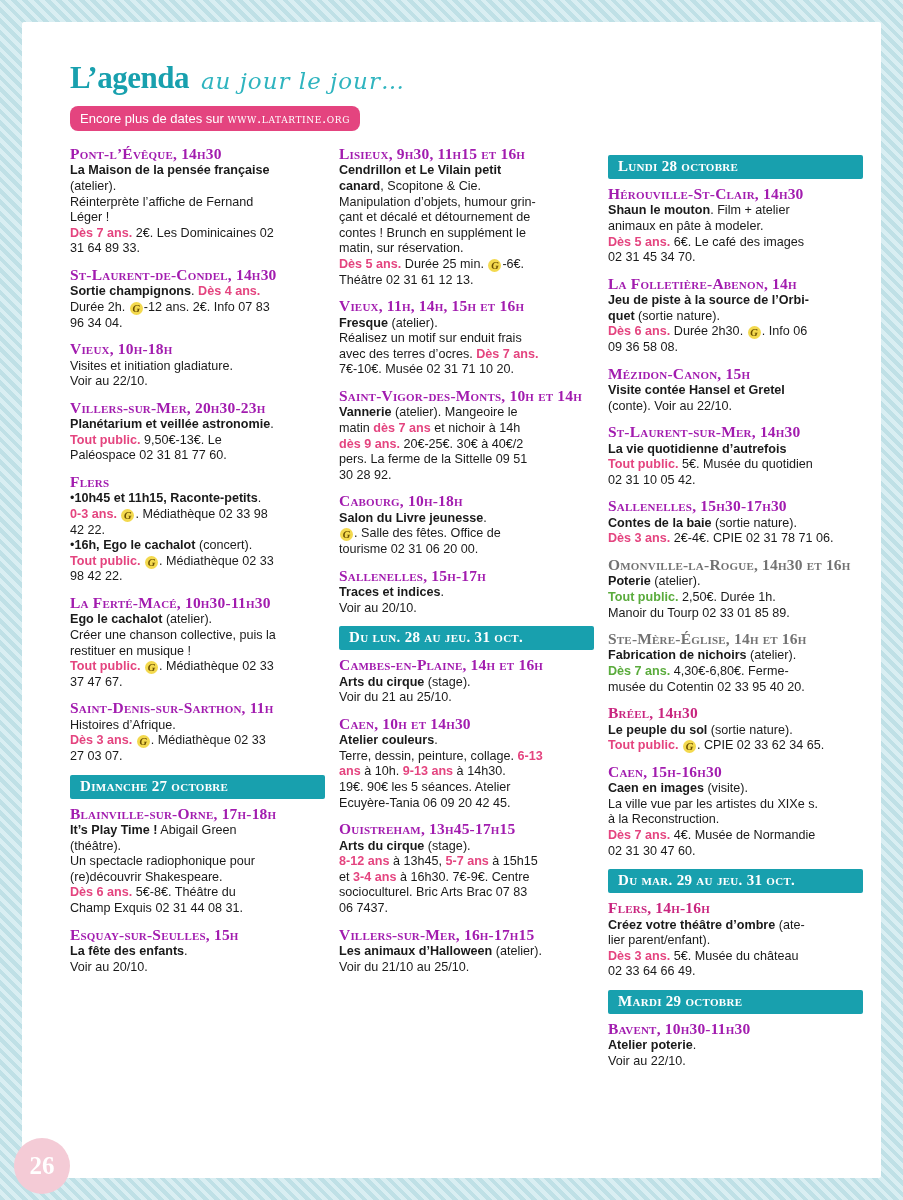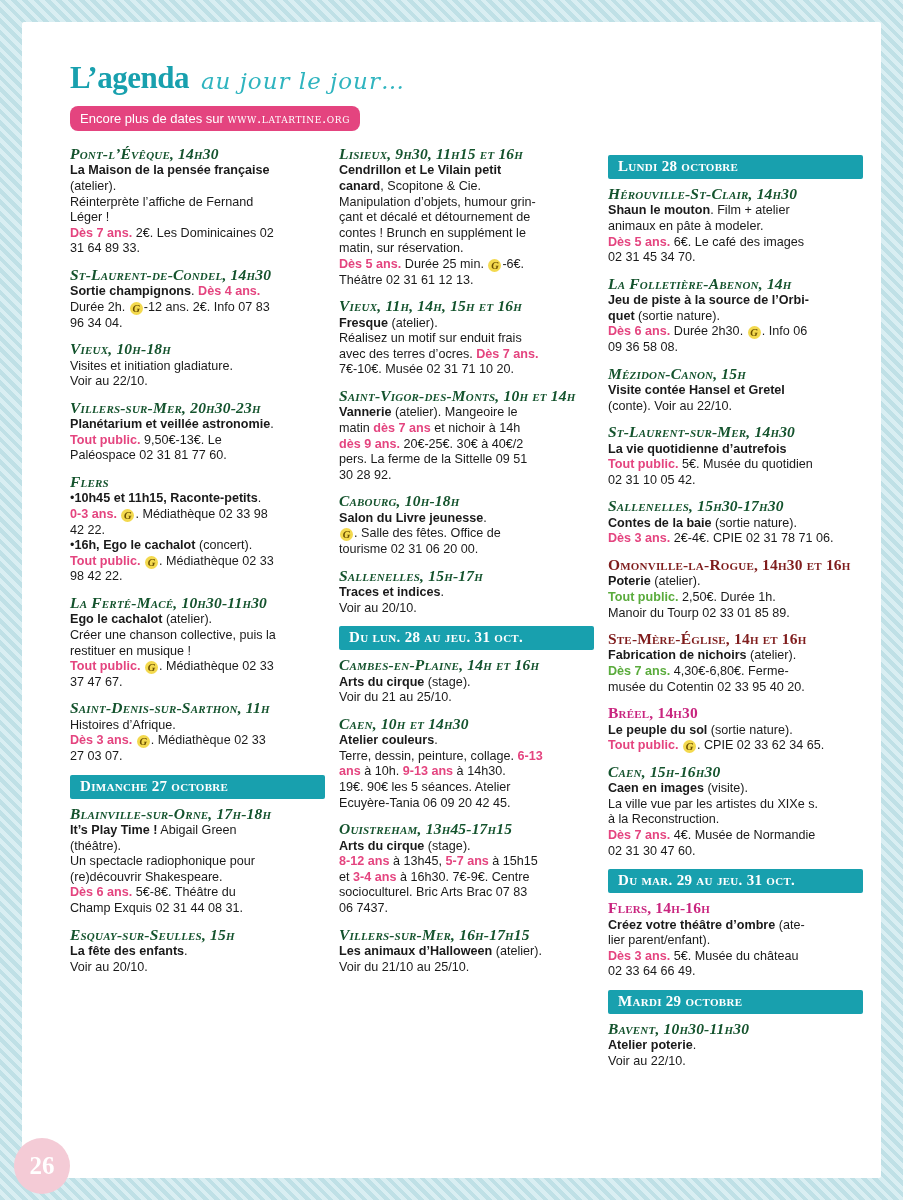--- a/index.html
+++ b/index.html
@@ -75,22 +75,22 @@
   .entry { margin-bottom:9px; }
   .loc {
     font-family:"Liberation Serif", serif;
     font-variant:small-caps;
     font-weight:bold;
     font-size:15.5px;
     line-height:1.12;
     letter-spacing:0.2px;
     margin-bottom:1px;
   }
-  .purple { color:#14532d;font-style:italic; }
-  .green  { color:#7f1d1d; }
+  .purple { color:#a21caf; }
+  .green  { color:#737373; }
   .magenta{ color:#c9257f; }
 
   .body {
     font-size:12.6px;
     line-height:1.24;
     color:#1a1a1a;
   }
   .pinkb { color:#e4447f; font-weight:bold; }
   .greenb { color:#5aab3c; font-weight:bold; }
 

